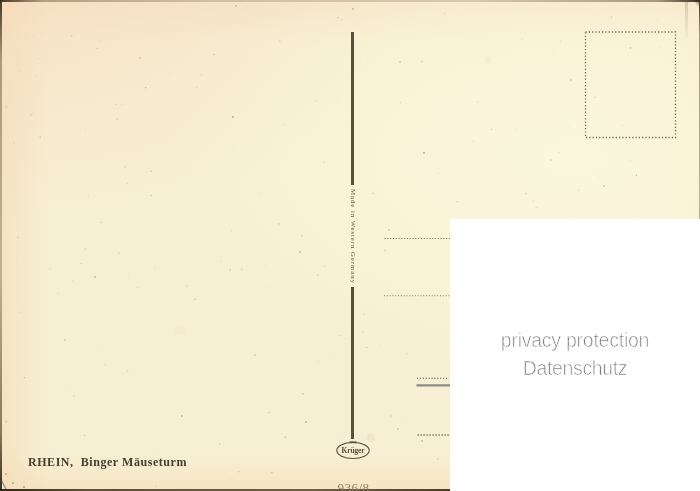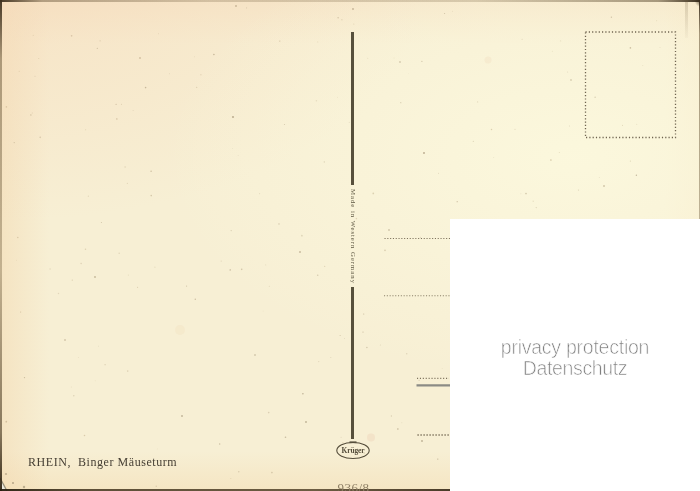--- a/index.html
+++ b/index.html
@@ -18,24 +18,24 @@
   #vline1,#vline2{left:351.3px;width:2.3px;background:#57503c;}
   #vline1{top:32px;height:152.5px;}
   #vline2{top:287px;height:151.5px;}
   #madein{left:346px;top:186px;width:14px;height:100px;
     writing-mode:vertical-rl;text-orientation:mixed;
     font-family:"Liberation Serif",serif;font-size:6.8px;letter-spacing:0.95px;
     color:#5d5742;text-align:center;line-height:14px;white-space:nowrap;}
   #privbox{left:450px;top:219px;width:250px;height:272px;background:#ffffff;}
   .privtxt{left:450px;width:250px;text-align:center;color:#808080;-webkit-text-stroke:0.65px #ffffff;
     font-size:19.5px;line-height:20px;}
-  #priv1{top:337px;letter-spacing:-0.25px;}
+  #priv1{top:330px;letter-spacing:-0.25px;}
   #priv2{top:358px;letter-spacing:-0.35px;}
   #rhein{left:28px;top:456px;font-family:"Liberation Serif",serif;
-    font-size:12px;color:#453e33;letter-spacing:0.55px;line-height:12px;}
+    font-size:12px;color:#453e33;letter-spacing:0.55px;line-height:12px;font-weight:bold;}
   #num{left:323.5px;top:481px;width:60px;text-align:center;
     font-family:"Liberation Serif",serif;font-size:13px;color:#8d7e64;
     letter-spacing:0.5px;line-height:13px;}
 </style>
 </head>
 <body>
 <div class="abs" id="paper"></div>
 <svg class="abs" width="700" height="491" viewBox="0 0 700 491" style="left:0;top:0">
 
   <circle cx="317.7" cy="275.3" r="0.81" fill="#85704e" opacity="0.28"></circle>

